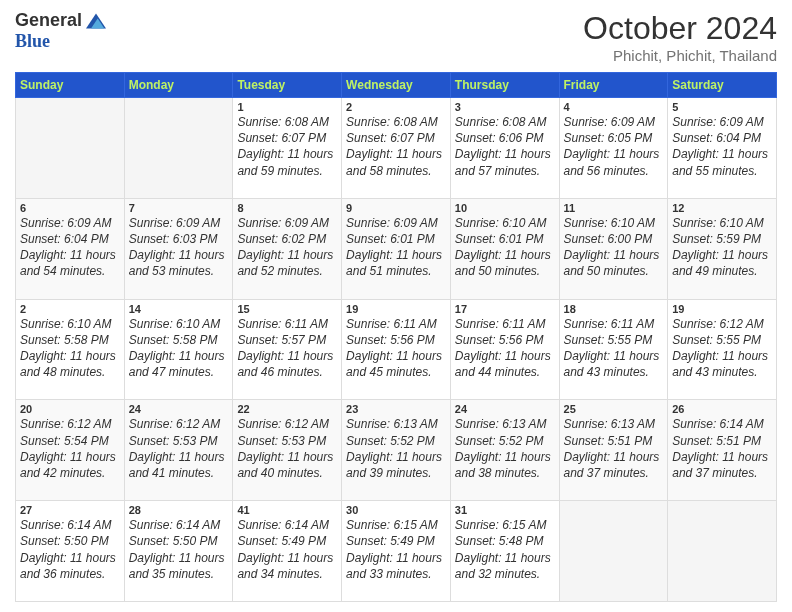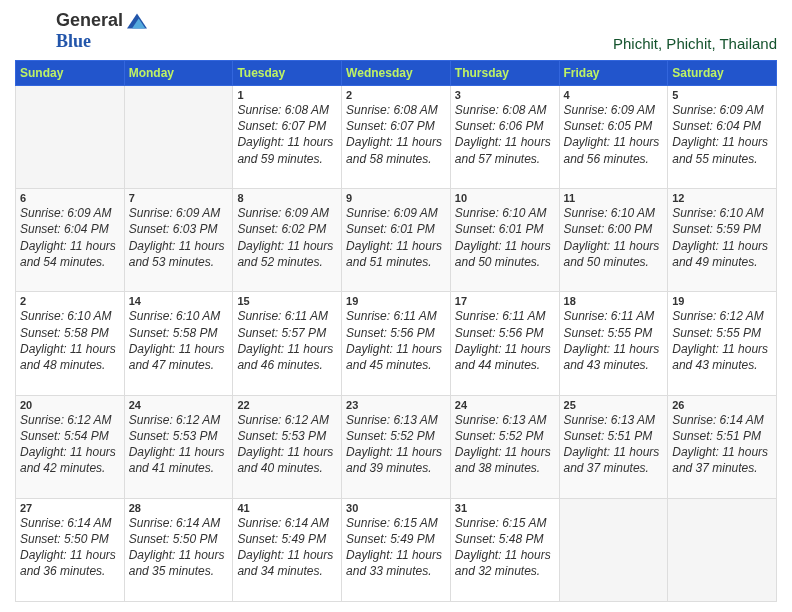--- a/index.html
+++ b/index.html
@@ -13,23 +13,22 @@
     .page {
       width: 792px;
       height: 612px;
       padding: 10px 15px 10px 15px;
       display: flex;
       flex-direction: column;
     }
     .header {
       display: flex;
       justify-content: space-between;
-      align-items: flex-end;
+      align-items: flex-start;
       margin-bottom: 8px;
-      margin-left: 41px;
     }
     .logo {
       display: flex;
       flex-direction: column;
       align-items: flex-start;
     }
     .logo-text {
       display: flex;
       align-items: center;
       gap: 2px;
@@ -53,21 +52,21 @@
     .title-block {
       text-align: right;
     }
     .month-title {
       font-size: 32px;
       color: #333;
       font-weight: normal;
     }
     .location-title {
       font-size: 15px;
-      color: #14532d;
+      color: #737373;
     }
     .calendar {
       flex: 1;
       border: 1px solid #ccc;
       border-collapse: collapse;
       width: 100%;
       table-layout: fixed;
     }
     .calendar th {
       background: #2255cc;
@@ -115,20 +114,21 @@
       <div class="logo-text">
         <span class="logo-general">General</span>
         <svg class="logo-icon" viewBox="0 0 24 18" xmlns="http://www.w3.org/2000/svg">
           <polygon points="0,18 12,0 24,18" fill="#2255aa"></polygon>
           <polygon points="6,18 14,6 22,18" fill="#55aadd"></polygon>
         </svg>
       </div>
       <span class="logo-blue">Blue</span>
     </div>
     <div class="title-block">
+      <div class="month-title">October 2024</div>
       <div class="location-title">Phichit, Phichit, Thailand</div>
     </div>
   </div>
 
   <table class="calendar">
     <thead>
       <tr id="header-row">
       <th>Sunday</th>
           <th>Monday</th>
           <th>Tuesday</th>

